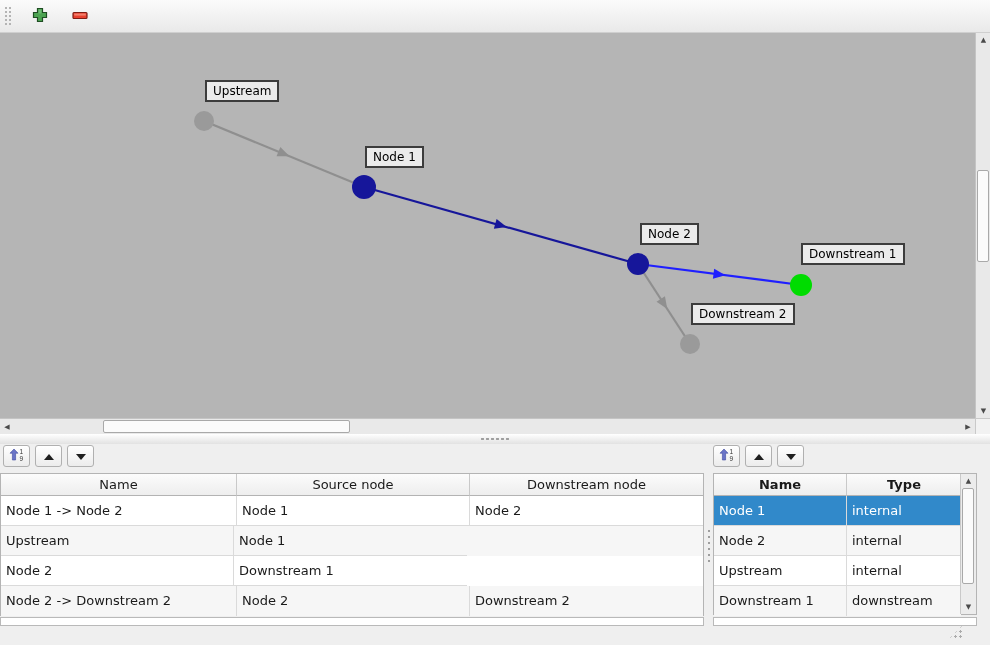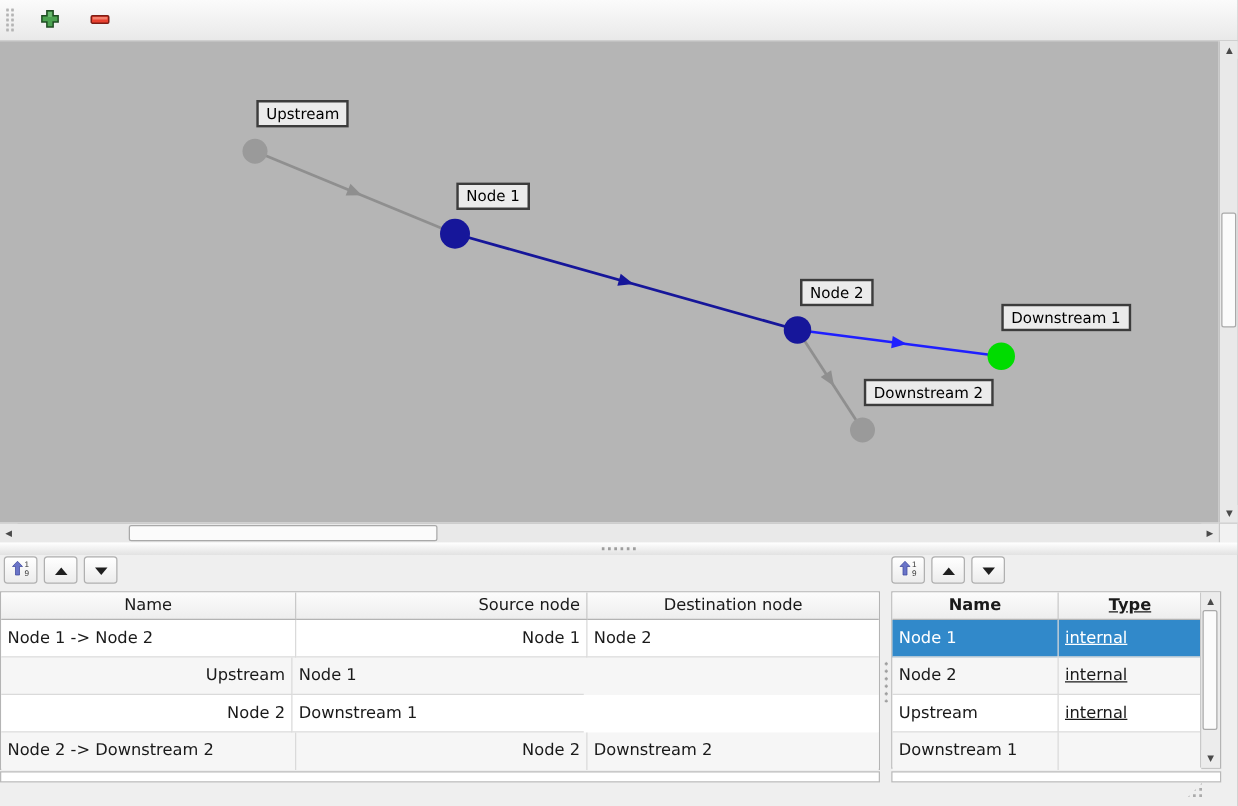--- a/index.html
+++ b/index.html
@@ -53,24 +53,24 @@
   .trow{display:flex;height:30px;background:#fff;}
   .trow.alt{background:#f6f6f6;}
   .trow.sel{color:#fff;}
   .tcell{box-sizing:border-box;border-right:1px solid #dadada;border-bottom:1px solid #dadada;
     padding:0 5px;line-height:29px;overflow:hidden;white-space:nowrap;}
   .trow:last-child .tcell{border-bottom:none;}
   .trow.thead{height:22px;background:linear-gradient(#fcfcfc,#ededed);}
   .trow.thead .tcell{line-height:21px;text-align:center;border-right:1px solid #c9c9c9;border-bottom:1px solid #b3b3b3;}
   .bold-head .trow.thead .tcell{font-weight:bold;}
   #edge-table{left:0;width:704px;height:143px;}
-  #edge-table .c0{width:236px;} #edge-table .c1{width:233px;text-align:right;} #edge-table .c2{width:233px;border-right:none;}
+  #edge-table .c0{width:236px;} #edge-table .c1{width:233px;} #edge-table .c2{width:233px;border-right:none;}
   #node-table{left:713px;width:264px;height:142px;}
   #node-table .cols{position:absolute;left:0;top:0;width:247px;}
-  #node-table .c0{width:133px;} #node-table .c1{width:114px;border-right:none;text-decoration:underline;}
+  #node-table .c0{width:133px;} #node-table .c1{width:114px;border-right:none;}
   .tstrip{position:absolute;top:617px;height:9px;background:#fff;border:1px solid #b9b9b9;box-sizing:border-box;}
   #edge-strip{left:0;width:704px;} #node-strip{left:713px;width:264px;}
 
   
   .t-scroll{position:absolute;right:0;top:0;width:16px;height:140px;background:#ececec;border-left:1px solid #c9c9c9;box-sizing:border-box;}
   .t-up{left:0;top:0;width:15px;height:14px;background:#ececec;}
   .t-down{left:0;bottom:0;width:15px;height:14px;background:#ececec;}
   .t-thumb{left:1px;top:14px;width:12px;height:96px;}
 
   
@@ -193,21 +193,21 @@
       <svg width="12" height="8" viewBox="0 0 12 8">
           <polygon points="1,1 11,1 6,7" fill="#1f1f1f"></polygon>
         </svg>
     </span>
   </button>
 
   <div class="table" id="edge-table">
       <div class="trow thead">
         <div class="tcell c0">Name</div>
         <div class="tcell c1">Source node</div>
-        <div class="tcell c2">Destination node</div>
+        <div class="tcell c2">Downstream node</div>
       </div>
       <div class="trow">
         <div class="tcell c0">Node 1 -&gt; Node 2</div>
         <div class="tcell c1">Node 1</div>
         <div class="tcell c2">Node 2</div>
       </div>
       <div class="trow alt">
         <div class="tcell c1">Upstream</div>
         <div class="tcell c2">Node 1</div>
       </div>
@@ -240,20 +240,21 @@
         <div class="trow alt">
           <div class="tcell c0">Node 2</div>
           <div class="tcell c1">internal</div>
         </div>
         <div class="trow">
           <div class="tcell c0">Upstream</div>
           <div class="tcell c1">internal</div>
         </div>
         <div class="trow alt">
           <div class="tcell c0">Downstream 1</div>
+          <div class="tcell c1">downstream</div>
         </div>
       </div>
     <div class="t-scroll">
       <div class="sb-btn t-up">▲</div>
       <div class="sb-thumb t-thumb"></div>
       <div class="sb-btn t-down">▼</div>
     </div>
   </div>
   <div class="tstrip" id="node-strip"></div>
 

